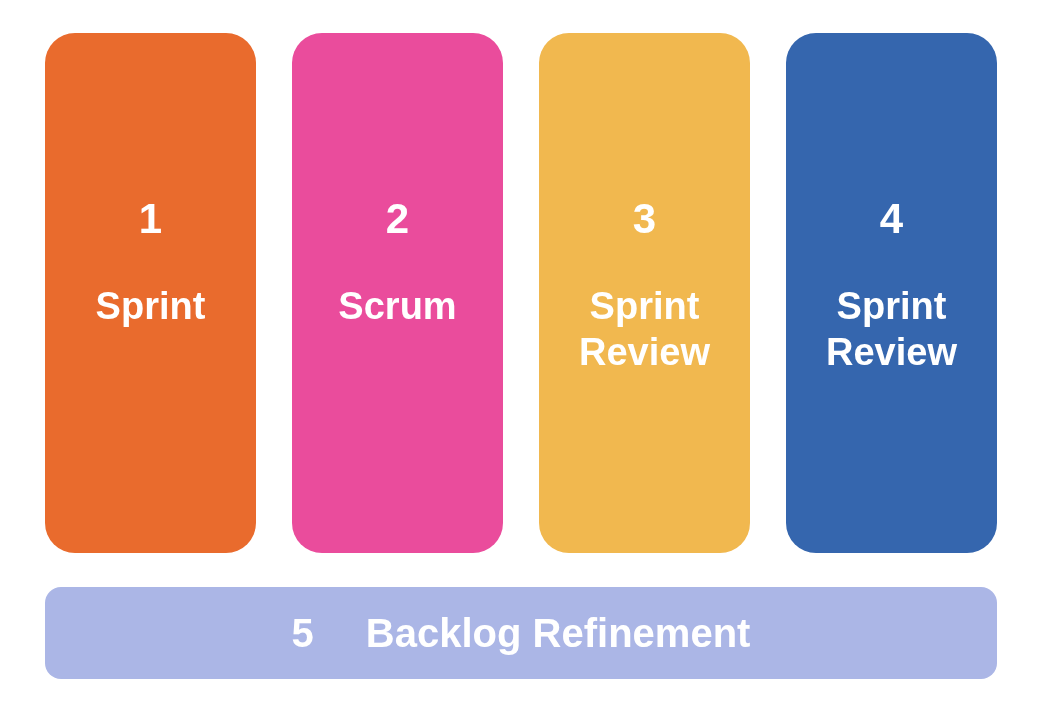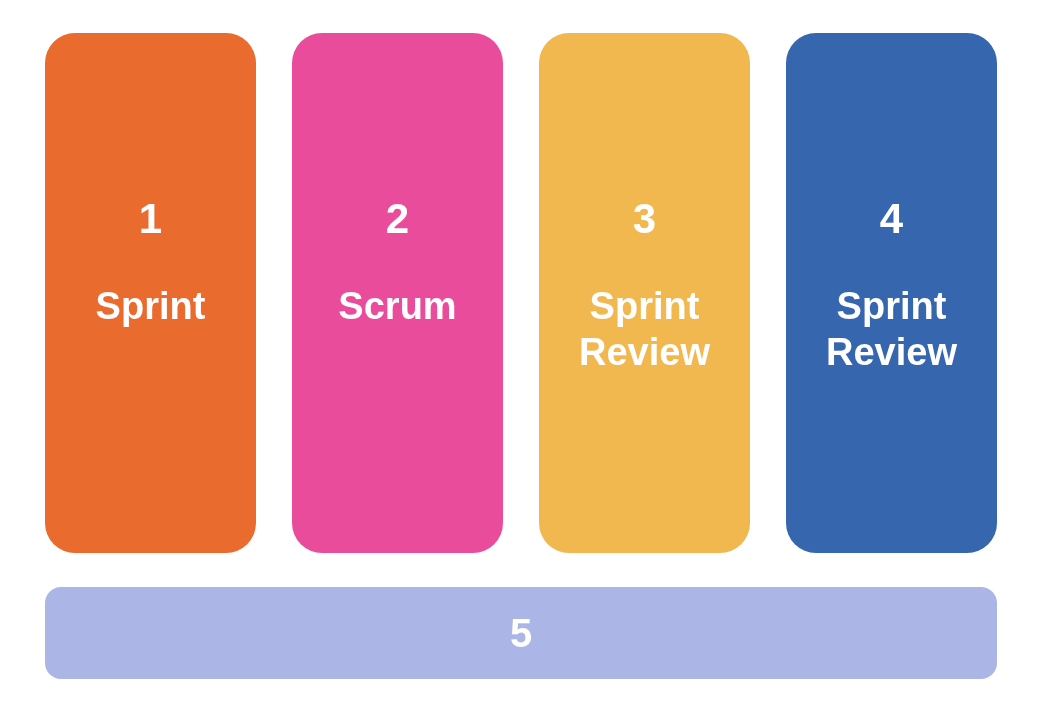--- a/index.html
+++ b/index.html
@@ -99,15 +99,16 @@
       <div class="card-label">
         <div>Sprint</div>
         <div>Review</div>
       </div>
     </div>
 
   </div>
 
   <div class="bottom-bar" style="background-color: rgb(171, 182, 230);">
     <span>5</span>
+    <span>Backlog Refinement</span>
   </div>
 
 </div>
 
 </body></html>

